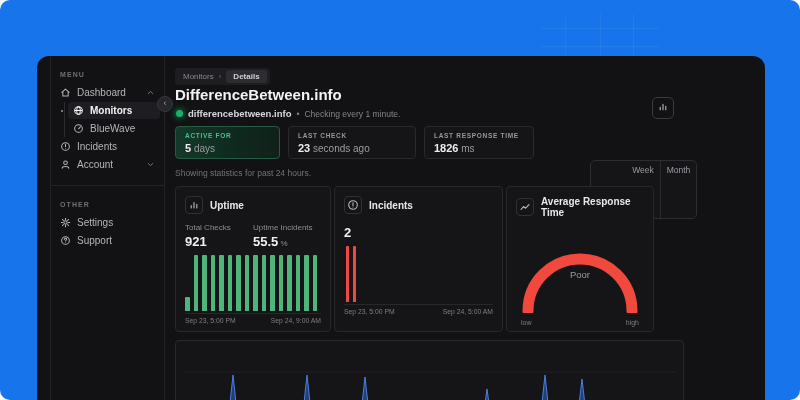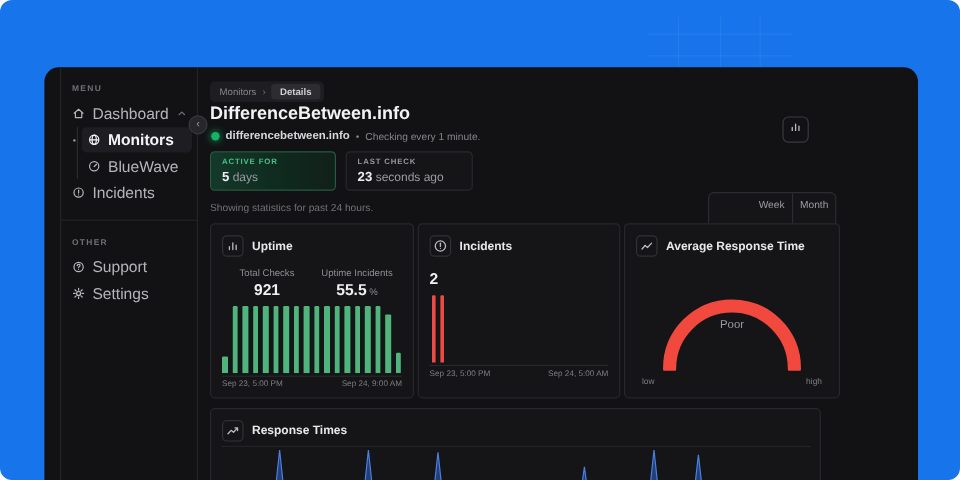--- a/index.html
+++ b/index.html
@@ -16,21 +16,21 @@
     border-left:1px solid #232327; border-right:1px solid #232327; }
   .brand-row { display:flex; align-items:center; gap:6px; padding:20px 0 0 7px; }
   .logo { width:17px; height:17px; border-radius:4px; background:#1570ef; color:#fff;
     font-size:8px; font-weight:bold; display:flex; align-items:center; justify-content:center; flex:none; }
   .brand-name { font-size:9.5px; color:#d2d2d6; }
   .collapse-btn { position:absolute; right:-9px; top:40px; width:16px; height:16px; border-radius:50%;
     background:#26262b; border:1px solid #38383e; color:#9a9aa0; font-size:9px; line-height:13px;
     text-align:center; cursor:pointer; z-index:5; }
   .section-label { font-size:7px; letter-spacing:1.1px; color:#6f6f76; padding:15px 0 5px 9px; font-weight:bold; }
   .nav-item { display:flex; align-items:center; gap:6px; padding:3px 5px; margin:1px 4px;
-    border-radius:4px; color:#b4b4ba; font-size:13px; cursor:pointer; position:relative; }
+    border-radius:4px; color:#b4b4ba; font-size:10px; cursor:pointer; position:relative; }
   .nav-item.active { color:#f4f4f6; font-weight:bold; background:#1d1d22; }
   .nav-item.active::before { content:""; position:absolute; left:-7px; top:50%; margin-top:-1px;
     width:2px; height:2px; border-radius:50%; background:#9d9da3; }
   .nav-item .icon { width:11px; height:11px; flex:none; display:flex; }
   .nav-item .chev { margin-left:auto; color:#77777d; display:flex; }
   .nav-sub { margin-left:13px; border-left:1px solid #2a2a2f; }
   .nav-sub .nav-item { margin-left:3px; }
   .side-divider { border-top:1px solid #232327; margin:12px 0 0 0; }
 
   
@@ -148,42 +148,56 @@
           <div class="nav-item">
             <div class="icon">
               <svg width="11" height="11" viewBox="0 0 12 12" fill="none" stroke="currentColor" stroke-width="1.1" stroke-linecap="round">
                 <circle cx="6" cy="6" r="4.2"></circle>
                 <path d="M6 3.7 V6.4"></path>
                 <circle cx="6" cy="8.1" r="0.5" fill="currentColor" stroke="none"></circle>
               </svg>
             </div>
             <div class="lbl">Incidents</div>
           </div>
+          <div class="nav-item">
+            <div class="icon">
+              <svg width="11" height="11" viewBox="0 0 12 12" fill="none" stroke="currentColor" stroke-width="1.1" stroke-linecap="round">
+                <circle cx="6" cy="4.1" r="2"></circle>
+                <path d="M2.4 10 C2.4 7.6 9.6 7.6 9.6 10"></path>
+              </svg>
+            </div>
+            <div class="lbl">Account</div>
+            <div class="chev">
+              <svg width="9" height="9" viewBox="0 0 12 12" fill="none" stroke="currentColor" stroke-width="1.3" stroke-linecap="round" stroke-linejoin="round">
+                <path d="M3 4.6 L6 7.4 L9 4.6"></path>
+              </svg>
+            </div>
+          </div>
         </div>
       <div class="side-divider"></div>
       <div class="section-label">OTHER</div>
       <div>
+          <div class="nav-item">
+            <div class="icon">
+              <svg width="11" height="11" viewBox="0 0 12 12" fill="none" stroke="currentColor" stroke-width="1.1" stroke-linecap="round">
+                <circle cx="6" cy="6" r="1.8"></circle>
+                <path d="M6 1.4 V2.9 M6 9.1 V10.6 M1.4 6 H2.9 M9.1 6 H10.6 M2.7 2.7 L3.8 3.8 M8.2 8.2 L9.3 9.3 M9.3 2.7 L8.2 3.8 M3.8 8.2 L2.7 9.3"></path>
+              </svg>
+            </div>
+            <div class="lbl">Settings</div>
+          </div>
           <div class="nav-item">
             <div class="icon">
               <svg width="11" height="11" viewBox="0 0 12 12" fill="none" stroke="currentColor" stroke-width="1.1" stroke-linecap="round">
                 <circle cx="6" cy="6" r="4.2"></circle>
                 <path d="M4.7 4.8 C4.7 3.2 7.4 3.2 7.3 4.6 C7.2 5.6 6 5.5 6 6.6"></path>
                 <circle cx="6" cy="8.2" r="0.5" fill="currentColor" stroke="none"></circle>
               </svg>
             </div>
             <div class="lbl">Support</div>
-          </div>
-          <div class="nav-item">
-            <div class="icon">
-              <svg width="11" height="11" viewBox="0 0 12 12" fill="none" stroke="currentColor" stroke-width="1.1" stroke-linecap="round">
-                <circle cx="6" cy="6" r="1.8"></circle>
-                <path d="M6 1.4 V2.9 M6 9.1 V10.6 M1.4 6 H2.9 M9.1 6 H10.6 M2.7 2.7 L3.8 3.8 M8.2 8.2 L9.3 9.3 M9.3 2.7 L8.2 3.8 M3.8 8.2 L2.7 9.3"></path>
-              </svg>
-            </div>
-            <div class="lbl">Settings</div>
           </div>
         </div>
     </div>
 
     <div class="main">
 
       <div class="breadcrumb">
         <span>Monitors</span>
         <span class="crumb-sep">›</span>
         <span class="crumb-current">Details</span>
@@ -204,37 +218,41 @@
               <path d="M3.2 8.7 V6.2 M6 8.7 V3.4 M8.8 8.7 V5.2"></path>
             </svg>
         </span>
       </div>
 
       <div class="stats-row">
           <div class="stat-card success" style="width: 105px;">
             <div class="stat-label">ACTIVE FOR</div>
             <div class="stat-value"><span>5</span><span class="stat-unit"> days</span></div>
           </div>
-          <div class="stat-card" style="width: 106px;">
+          <div class="stat-card" style="width: 128px;">
             <div class="stat-label">LAST CHECK</div>
             <div class="stat-value"><span>23</span><span class="stat-unit"> seconds ago</span></div>
+          </div>
+          <div class="stat-card" style="width: 110px;">
+            <div class="stat-label">LAST RESPONSE TIME</div>
+            <div class="stat-value"><span>1826</span><span class="stat-unit"> ms</span></div>
           </div>
         </div>
 
       <div class="stats-note">Showing statistics for past 24 hours.</div>
 
       <div class="range-group">
           <div class="range-btn selected">Day</div>
           <div class="range-btn">Week</div>
           <div class="range-btn">Month</div>
         </div>
 
       <div class="charts-row">
 
-        <div class="chart-card" style="width:170px;text-align:center;">
+        <div class="chart-card" style="width:156px;">
           <div class="card-header">
             <div class="card-icon">
               <svg width="12" height="12" viewBox="0 0 12 12" fill="none" stroke="currentColor" stroke-width="1.1" stroke-linecap="round">
                   <path d="M3.2 9 V6.5 M6 9 V3.5 M8.8 9 V5.3"></path>
                 </svg>
             </div>
             <div class="card-title">Uptime</div>
           </div>
           <div class="metrics">
               <div class="metric">
@@ -291,21 +309,21 @@
           <div class="inc-chart">
               <div class="inc-bar" style="left: 2px; height: 100%; background: rgb(238, 74, 68);"></div>
               <div class="inc-bar" style="left: 9px; height: 100%; background: rgb(238, 74, 68);"></div>
             </div>
           <div class="axis">
             <span>Sep 23, 5:00 PM</span>
             <span>Sep 24, 5:00 AM</span>
           </div>
         </div>
 
-        <div class="chart-card" style="width:180px;">
+        <div class="chart-card" style="width:148px;">
           <div class="card-header">
             <div class="card-icon">
               <svg width="12" height="12" viewBox="0 0 12 12" fill="none" stroke="currentColor" stroke-width="1.1" stroke-linecap="round" stroke-linejoin="round">
                   <path d="M2 8.5 L4.6 5.6 L6.6 7.2 L10 3.6"></path>
                   <circle cx="4.6" cy="5.6" r="0.6" fill="currentColor" stroke="none"></circle>
                 </svg>
             </div>
             <div class="card-title">Average Response Time</div>
           </div>
           <div class="gauge-wrap">
@@ -316,28 +334,20 @@
             <div class="gauge-labels">
               <span>low</span>
               <span>high</span>
             </div>
           </div>
         </div>
 
       </div>
 
       <div class="response-card">
-        <div class="card-header">
-          <div class="card-icon">
-            <svg width="12" height="12" viewBox="0 0 12 12" fill="none" stroke="currentColor" stroke-width="1.1" stroke-linecap="round" stroke-linejoin="round">
-                <path d="M2 8.5 L4.6 5.6 L6.6 7.2 L10 3.6 M7.8 3.6 H10 V5.8"></path>
-              </svg>
-          </div>
-          <div class="card-title">Response Times</div>
-        </div>
         <svg class="resp-svg" width="491" height="70" viewBox="0 0 491 70">
           <line x1="0" y1="1" x2="491" y2="1" stroke="#232327" stroke-width="1"></line>
           <line x1="0" y1="36" x2="491" y2="36" stroke="#1d1d21" stroke-width="1"></line>
           <path d="M 41 70 Q 46 22.480000000000004 48 4 Q 50 22.480000000000004 55 70 Z M 115 70 Q 120 22.480000000000004 122 4 Q 124 22.480000000000004 129 70 Z M 173 70 Q 178 23.92 180 6 Q 182 23.92 187 70 Z M 295 70 Q 300 32.56 302 18 Q 304 32.56 309 70 Z M 353 70 Q 358 22.480000000000004 360 4 Q 362 22.480000000000004 367 70 Z M 390 70 Q 395 25.36 397 8 Q 399 25.36 404 70 Z " fill="#2f63c9" fill-opacity="0.55" stroke="#4a7fe0" stroke-width="1"></path>
         </svg>
       </div>
 
     </div>
   </div>
 </div>

